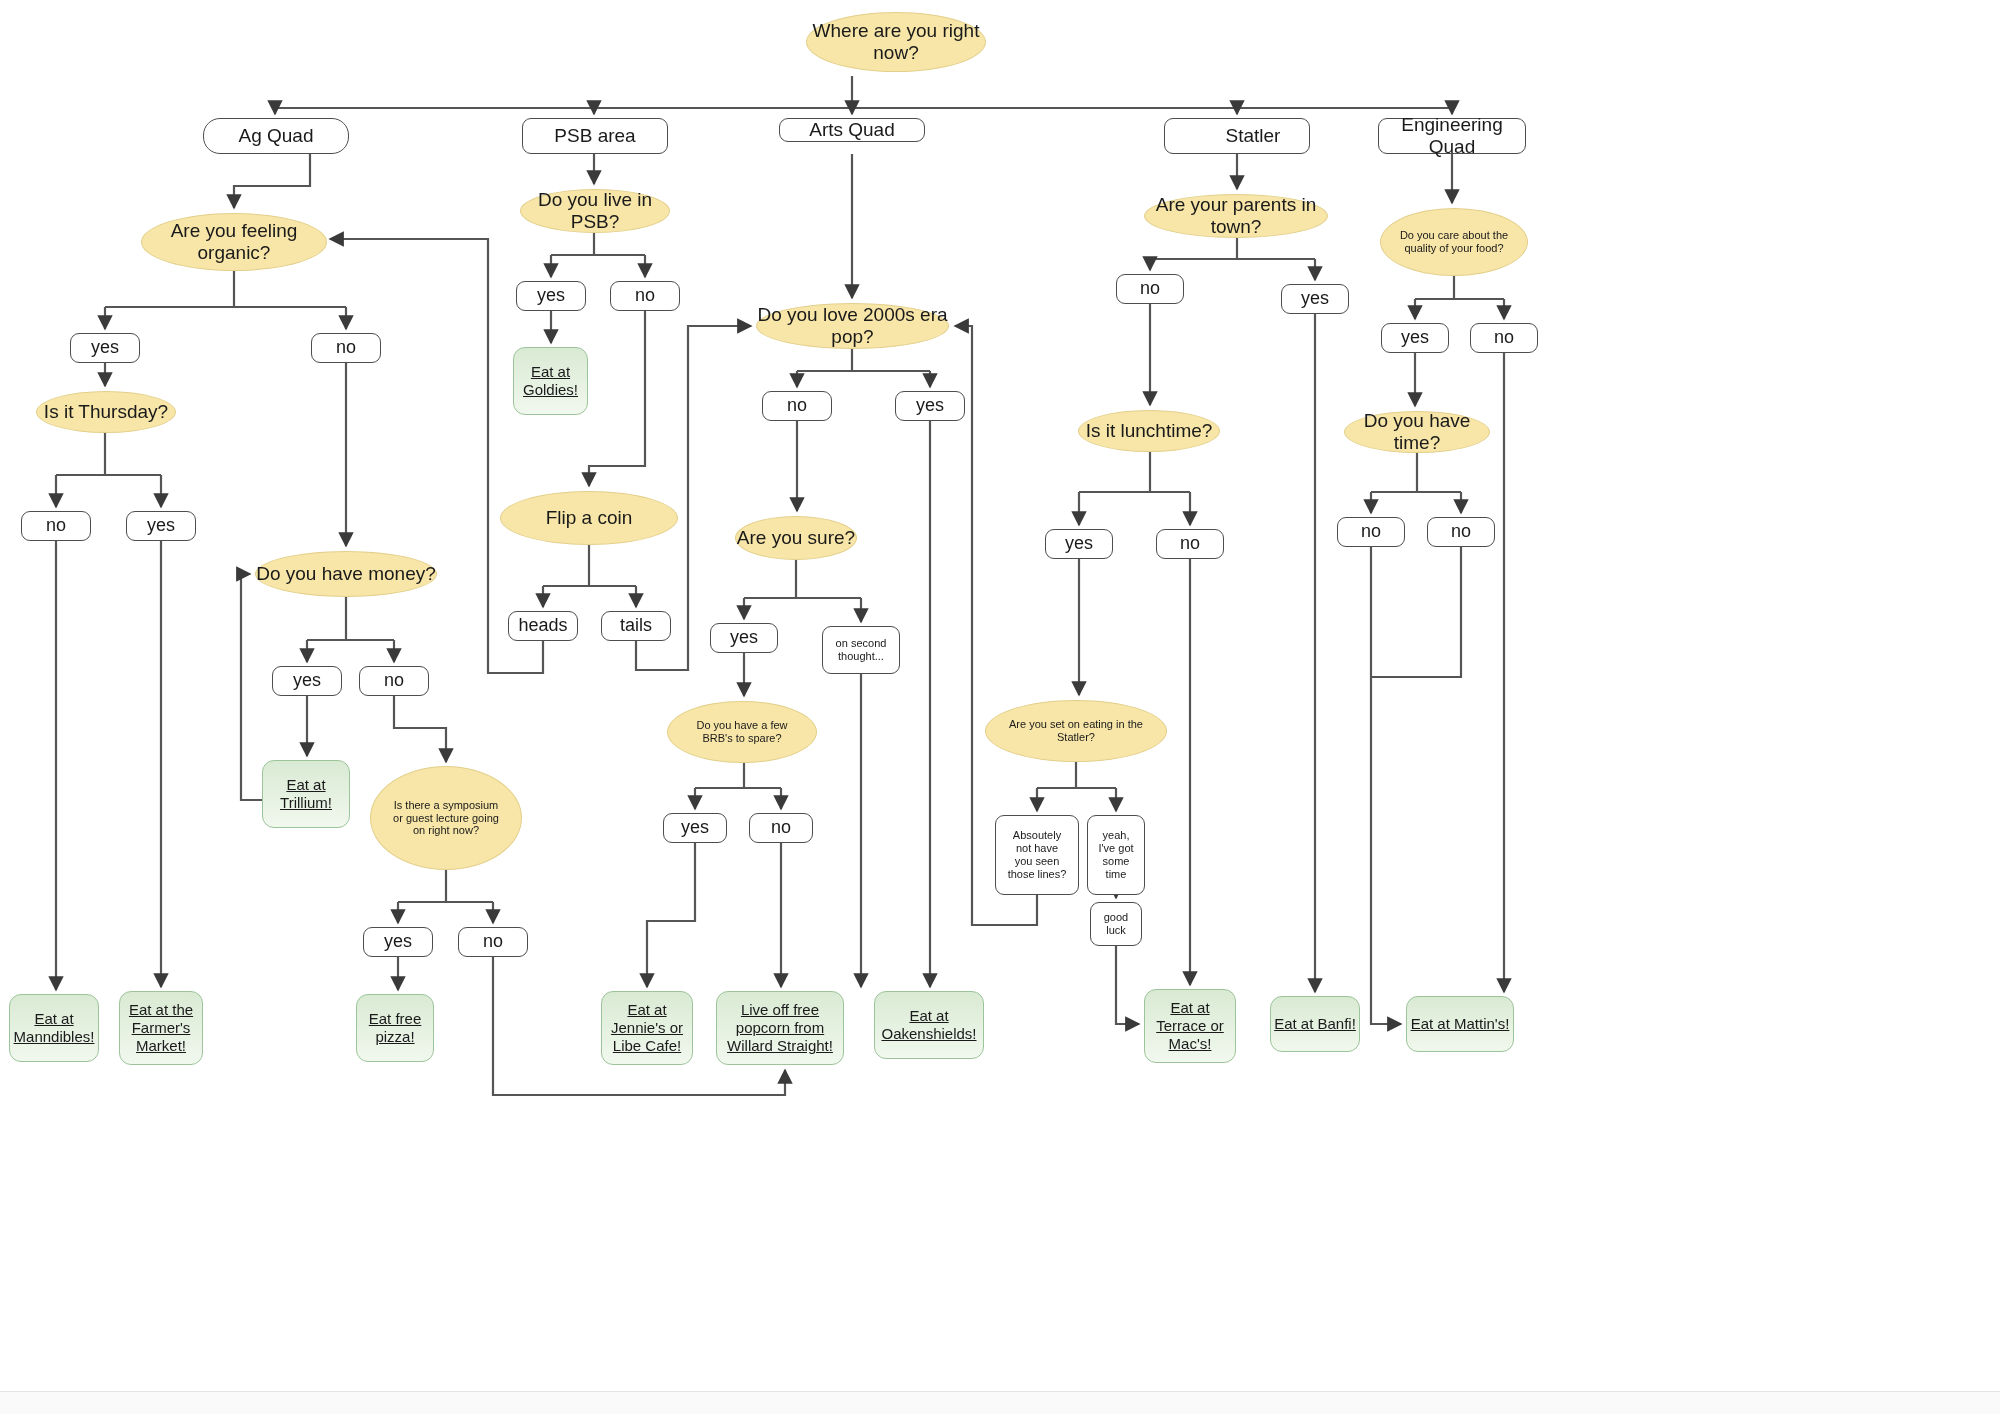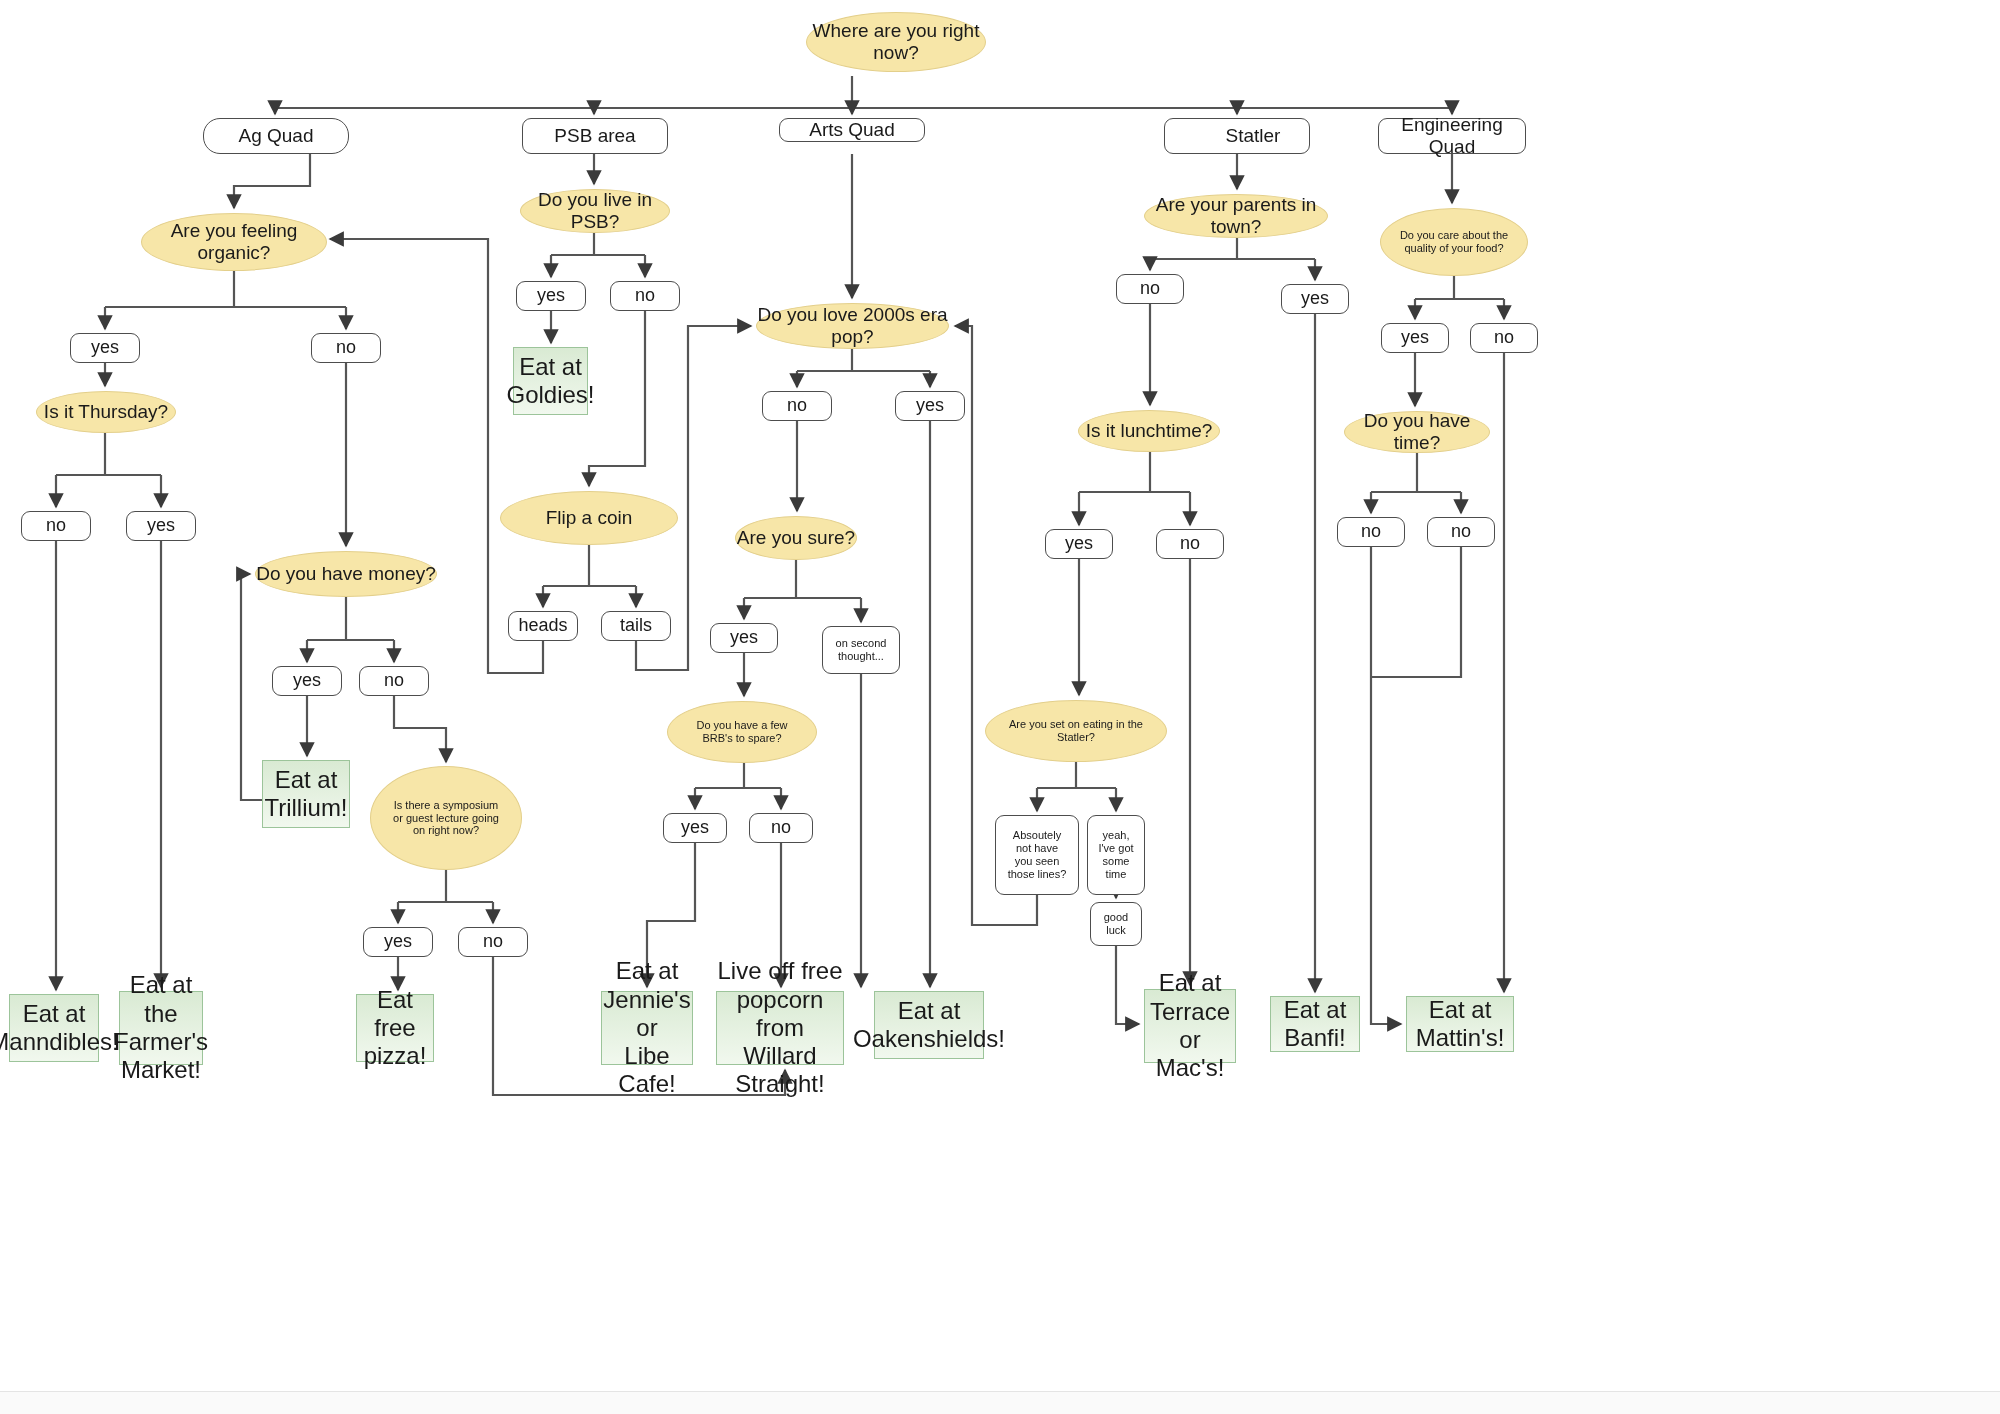--- a/index.html
+++ b/index.html
@@ -40,22 +40,23 @@
   }
   .node.decision {
     background: #f7e6a8;
     border: 1.6px solid #e3cf8b;
     border-radius: 50%;
     font-size: 19px;
   }
   .node.terminal {
     background: linear-gradient(180deg, #d9ead3 0%, #f1f8ee 100%);
     border: 1.6px solid #9cc49a;
-    border-radius: 0;
-    font-size: 24px;
+    border-radius: 12px;
+    font-size: 15px;
+    text-decoration: underline;
   }
   .node.small { font-size: 18px; }
   .node.tiny  { font-size: 11px; }
   .bottom-strip {
     position: absolute;
     left: 0; bottom: 0;
     width: 2000px; height: 22px;
     background: #fafafa;
     border-top: 1px solid #e4e4e4;
     z-index: 1;

